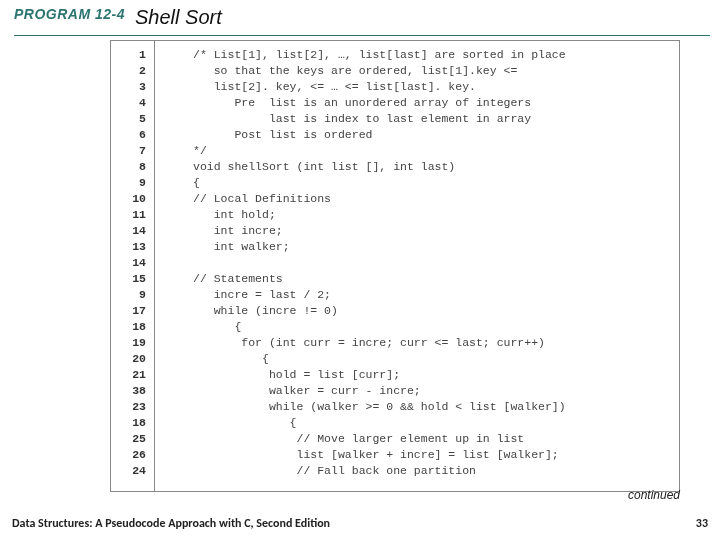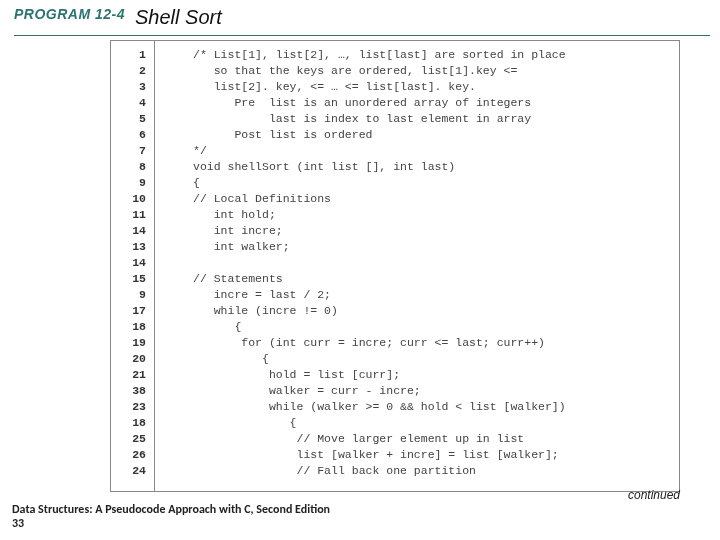--- a/index.html
+++ b/index.html
@@ -76,21 +76,20 @@
       position: absolute;
       left: 12px;
       right: 12px;
       bottom: 10px;
       display: flex;
       justify-content: space-between;
       font-family: Calibri, Arial, sans-serif;
       font-size: 12px;
       font-weight: bold;
       color: #222;
-      flex-direction: column;
     }
   </style>
 </head>
 <body>
 
 <div class="header">
   <span class="program-label">PROGRAM 12-4</span>
   <span class="program-title">Shell Sort</span>
 </div>
 <hr class="header-rule">

